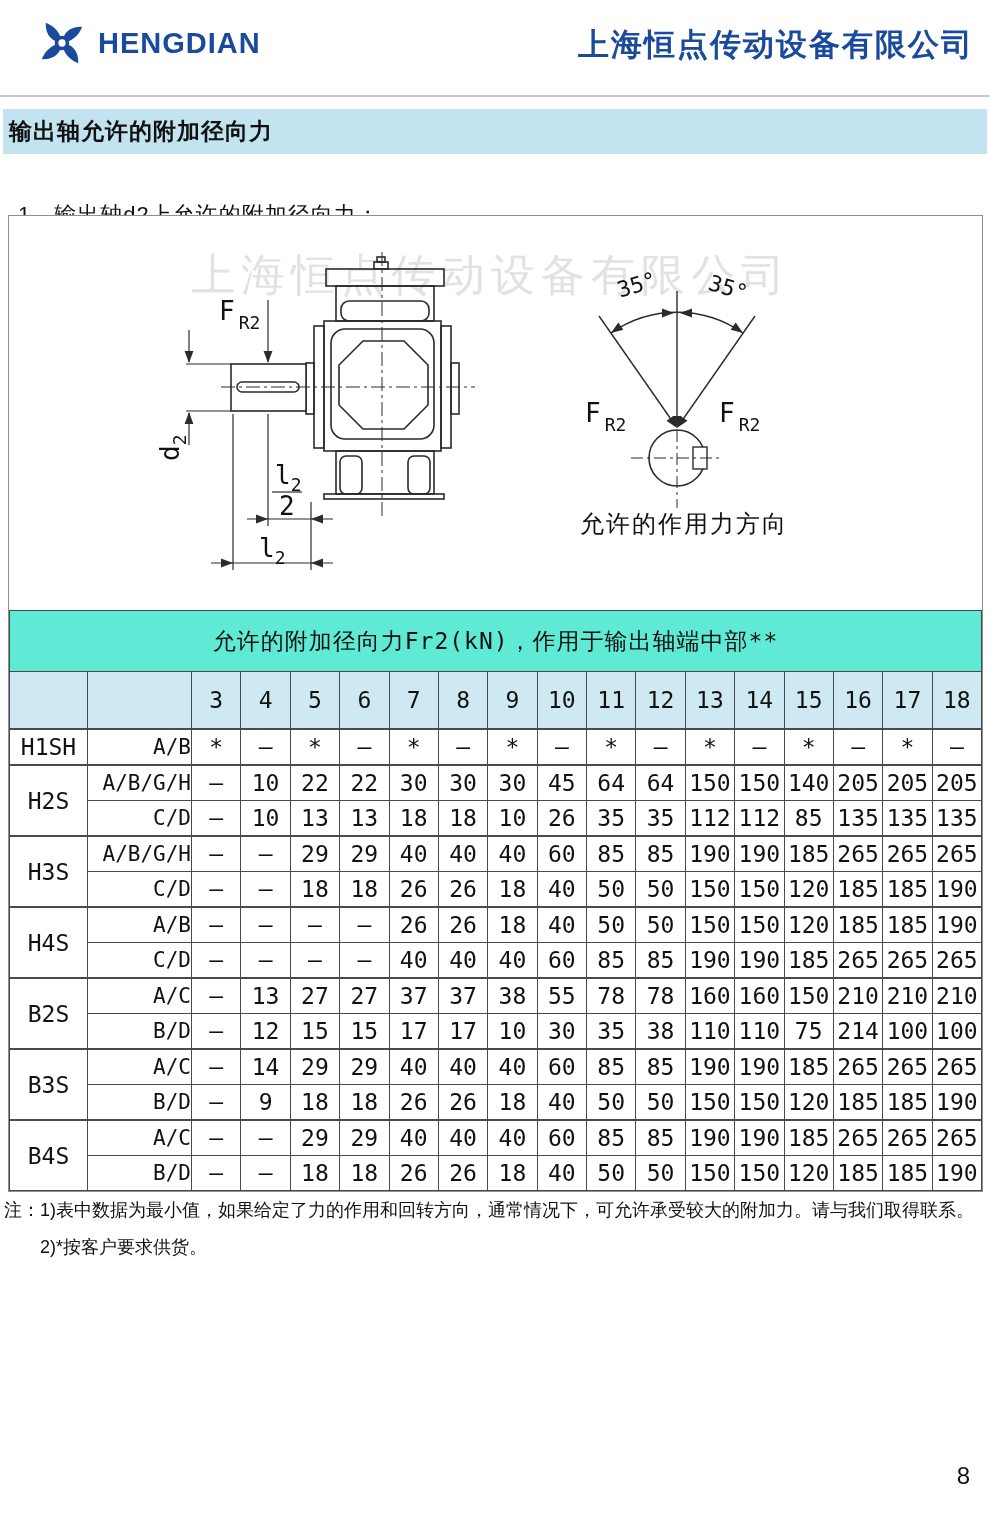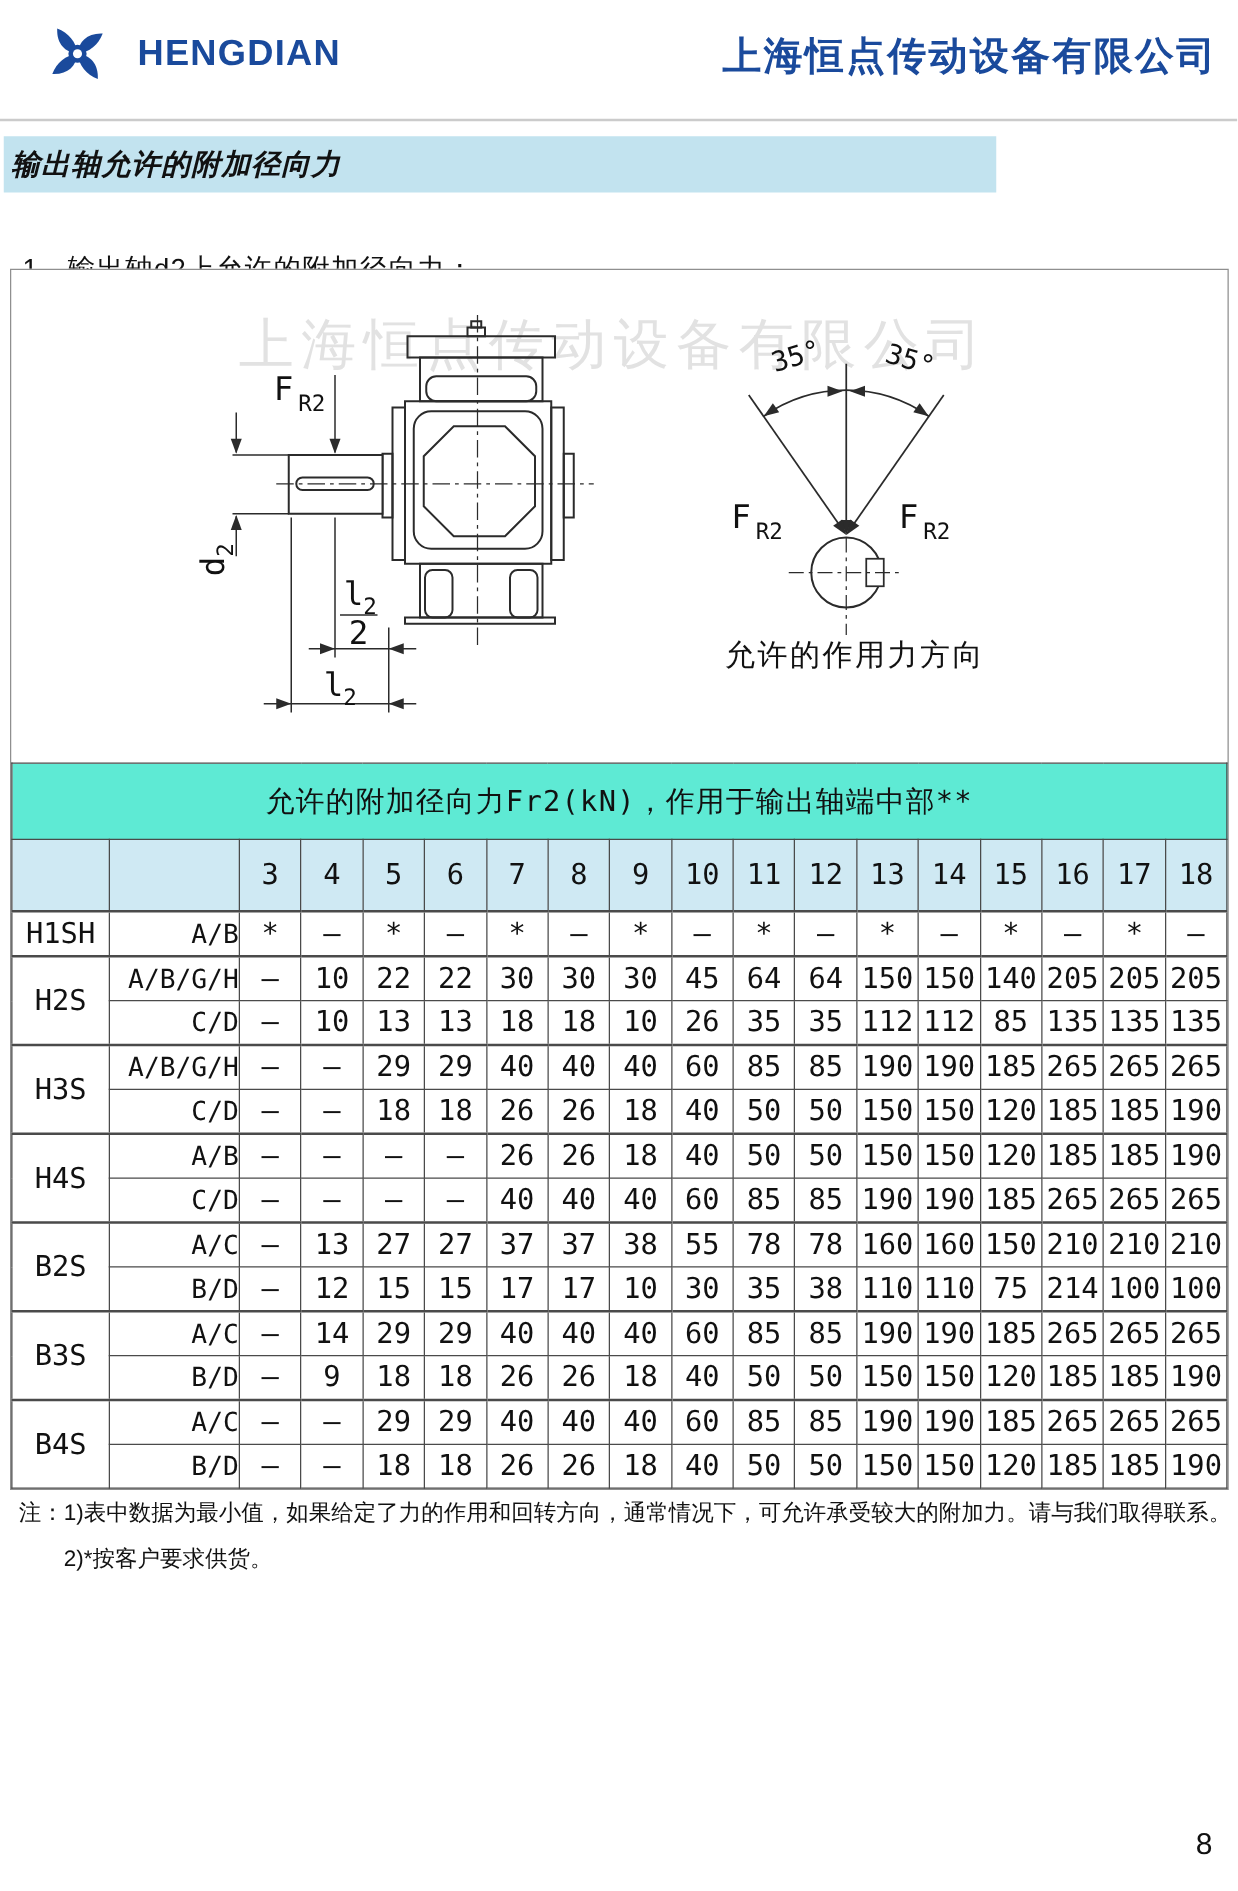--- a/index.html
+++ b/index.html
@@ -1,29 +1,29 @@
 <!DOCTYPE html>
 <html><head>
 <meta charset="utf-8">
 <style>
   html,body{margin:0;padding:0;background:#fff;}
   .page{position:relative;width:990px;height:1513px;background:#fff;overflow:hidden;
         font-family:"Liberation Sans",sans-serif;color:#111;}
 
   
-  .hdr-logo{position:absolute;left:34px;top:10px;display:flex;align-items:center;gap:20px;}
+  .hdr-logo{position:absolute;left:34px;top:10px;display:flex;align-items:center;gap:8px;}
   .logo-ic{width:56px;height:66px;}
   .logo-text{font-size:29px;font-weight:600;color:#1a4a9c;letter-spacing:1px;}
   .company{position:absolute;right:16px;top:24px;font-family:"Liberation Serif",serif;
            font-weight:bold;font-size:31px;color:#1a4a9c;letter-spacing:2px;}
   .hdr-rule{position:absolute;left:0;top:95px;width:990px;height:2px;background:#cbcbcb;}
 
   
-  .section-bar{position:absolute;left:3px;top:109px;width:794px;height:45px;background:#c2e3ef;
-               display:flex;align-items:center;font-style:italic;}
+  .section-bar{position:absolute;left:3px;top:109px;width:984px;height:45px;background:#c2e3ef;
+               display:flex;align-items:center;}
   .section-title{font-size:23px;font-weight:bold;padding-left:6px;letter-spacing:1px;}
   .subtitle{position:absolute;left:18px;top:180px;font-size:22px;letter-spacing:1px;margin-top:20px;}
 
   
   .main-box{position:absolute;left:8px;top:215px;width:973px;border:1px solid #8f8f8f;background:#fff;}
   .diagram{position:relative;height:394px;}
   .dwg{display:block;width:973px;height:394px;}
   .wm{font-size:44px;fill:#e2e2e2;letter-spacing:6px;}
   .lbl{font-family:"DejaVu Sans Mono","Liberation Mono",monospace;font-size:26px;fill:#111;}
   .sub{font-size:18px;}
@@ -35,21 +35,21 @@
   .data-table th,.data-table td{border:1px solid #4a4a4a;text-align:center;vertical-align:middle;
       padding:0;font-family:"DejaVu Sans Mono","Liberation Mono",monospace;font-size:23px;font-weight:normal;}
   .cap{height:60px;background:#5eead4;font-family:"Liberation Sans",sans-serif;
        font-size:22px;letter-spacing:1px;}
   .size-hdr th{height:56px;background:#cfe9f3;}
   .data-table tbody td{height:34px;}
   .data-table tbody tr.group-start td{border-top:2px solid #4a4a4a;}
   td.variant{font-size:21px;text-align:right;}
 
   
-  .notes{position:absolute;left:15px;top:1192px;width:975px;font-size:18px;}
+  .notes{position:absolute;left:4px;top:1192px;width:975px;font-size:18px;}
   .note-line{line-height:37px;white-space:nowrap;}
   .note-line.indent{padding-left:36px;}
 
   .page-num{position:absolute;top:1462px;right:20px;font-size:24px;}
 </style>
 </head>
 <body>
 
 <div class="page">
 

